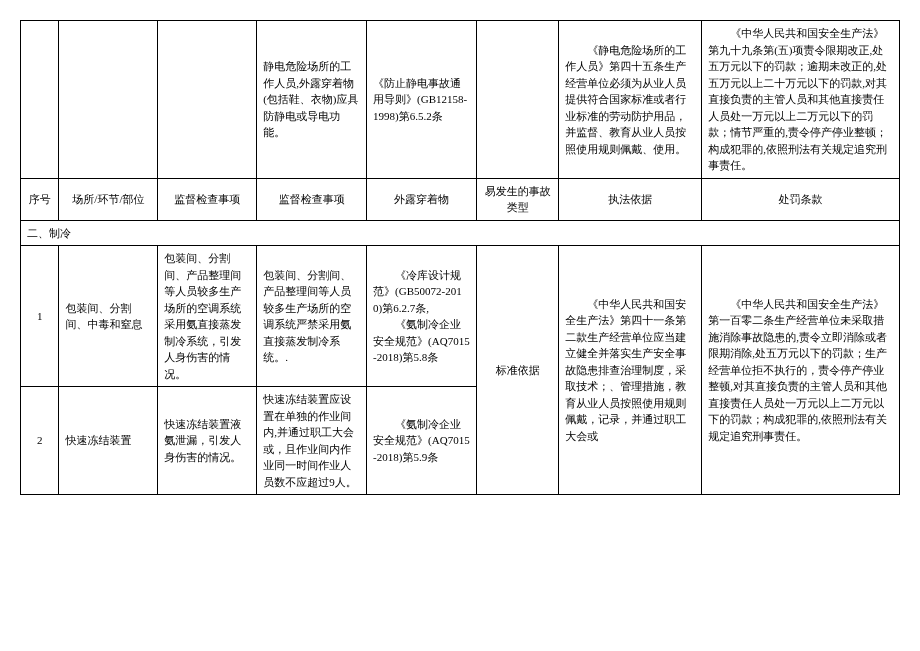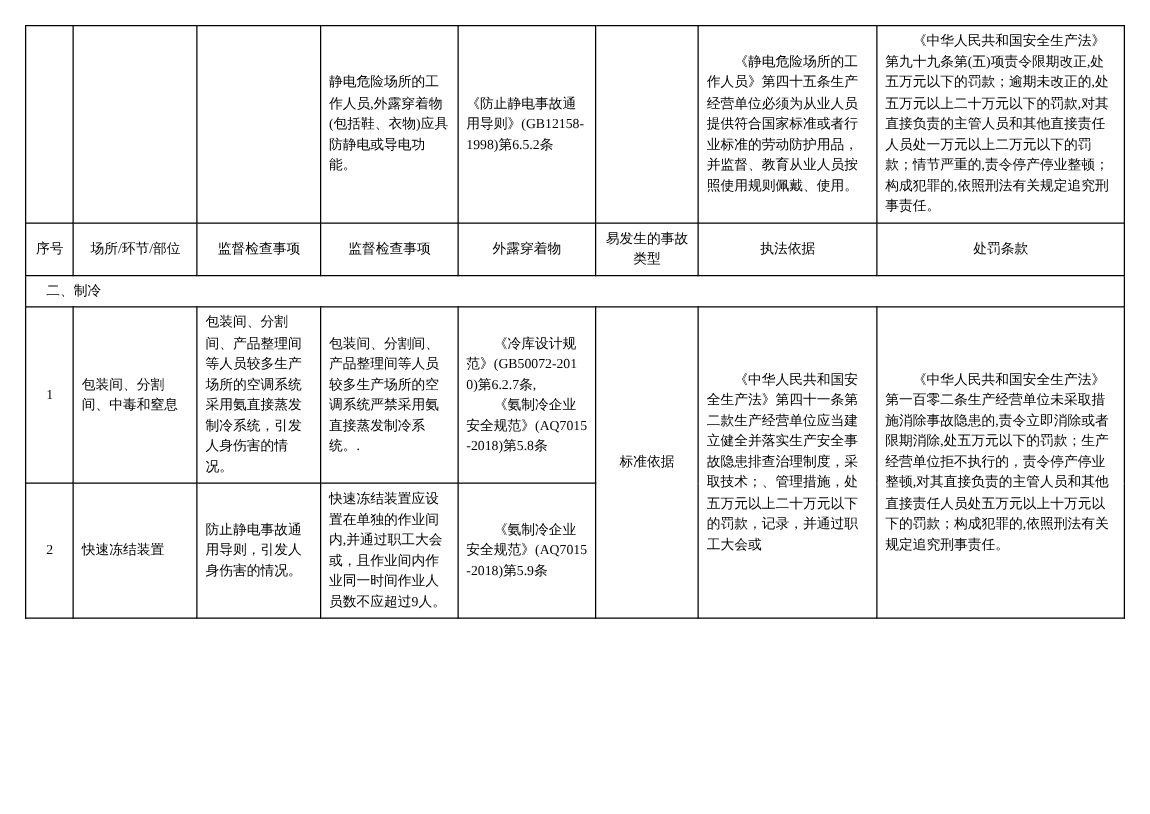--- a/index.html
+++ b/index.html
@@ -35,21 +35,21 @@
     .col-seq { width: 35px; text-align: center; }
     .col-place { width: 90px; }
     .col-inspect { width: 90px; }
     .col-measure { width: 100px; }
     .col-standard { width: 100px; }
     .col-accident { width: 75px; text-align: center; }
     .col-basis { width: 130px; }
     .col-penalty { width: 180px; }
     .section-row td {
       text-align: left;
-      padding-left: 16px;
+      padding-left: 6px;
     }
     .center { text-align: center; }
   </style>
 </head>
 <body>
 
 <table>
   <colgroup>
     <col class="col-seq">
     <col class="col-place">
@@ -88,25 +88,25 @@
       <td colspan="8">二、制冷</td>
     </tr>
 
     <tr>
       <td class="center">1</td>
       <td>包装间、分割间、中毒和窒息</td>
       <td>包装间、分割间、产品整理间等人员较多生产场所的空调系统采用氨直接蒸发制冷系统，引发人身伤害的情况。</td>
       <td>包装间、分割间、产品整理间等人员较多生产场所的空调系统严禁采用氨直接蒸发制冷系统。.</td>
       <td>　　《冷库设计规范》(GB50072-2010)第6.2.7条,<br>　　《氨制冷企业安全规范》(AQ7015-2018)第5.8条</td>
       <td rowspan="2" class="center">标准依据</td>
-      <td rowspan="2">　　《中华人民共和国安全生产法》第四十一条第二款生产经营单位应当建立健全并落实生产安全事故隐患排查治理制度，采取技术；、管理措施，处五万元以上二十万元以下的罚款，记录，并通过职工大会或</td>
-      <td rowspan="2">　　《中华人民共和国安全生产法》第一百零二条生产经营单位未采取措施消除事故隐患的,责令立即消除或者限期消除,处五万元以下的罚款；生产经营单位拒不执行的，责令停产停业整顿,对其直接负责的主管人员和其他直接责任人员处五万元以上十万元以下的罚款；构成犯罪的,依照刑法有关规定追究刑事责任。</td>
+      <td rowspan="2">　　《中华人民共和国安全生产法》第四十一条第二款生产经营单位应当建立健全并落实生产安全事故隐患排查治理制度，采取技术；、管理措施，教育从业人员按照使用规则佩戴，记录，并通过职工大会或</td>
+      <td rowspan="2">　　《中华人民共和国安全生产法》第一百零二条生产经营单位未采取措施消除事故隐患的,责令立即消除或者限期消除,处五万元以下的罚款；生产经营单位拒不执行的，责令停产停业整顿,对其直接负责的主管人员和其他直接责任人员处一万元以上二万元以下的罚款；构成犯罪的,依照刑法有关规定追究刑事责任。</td>
     </tr>
 
     <tr>
       <td class="center">2</td>
       <td>快速冻结装置</td>
-      <td>防止静电事故通用导则，引发人身伤害的情况。</td>
+      <td>快速冻结装置液氨泄漏，引发人身伤害的情况。</td>
       <td>快速冻结装置应设置在单独的作业间内,并通过职工大会或，且作业间内作业同一时间作业人员数不应超过9人。</td>
       <td>　　《氨制冷企业安全规范》(AQ7015-2018)第5.9条</td>
     </tr>
   </tbody>
 </table>
 
 </body></html>

